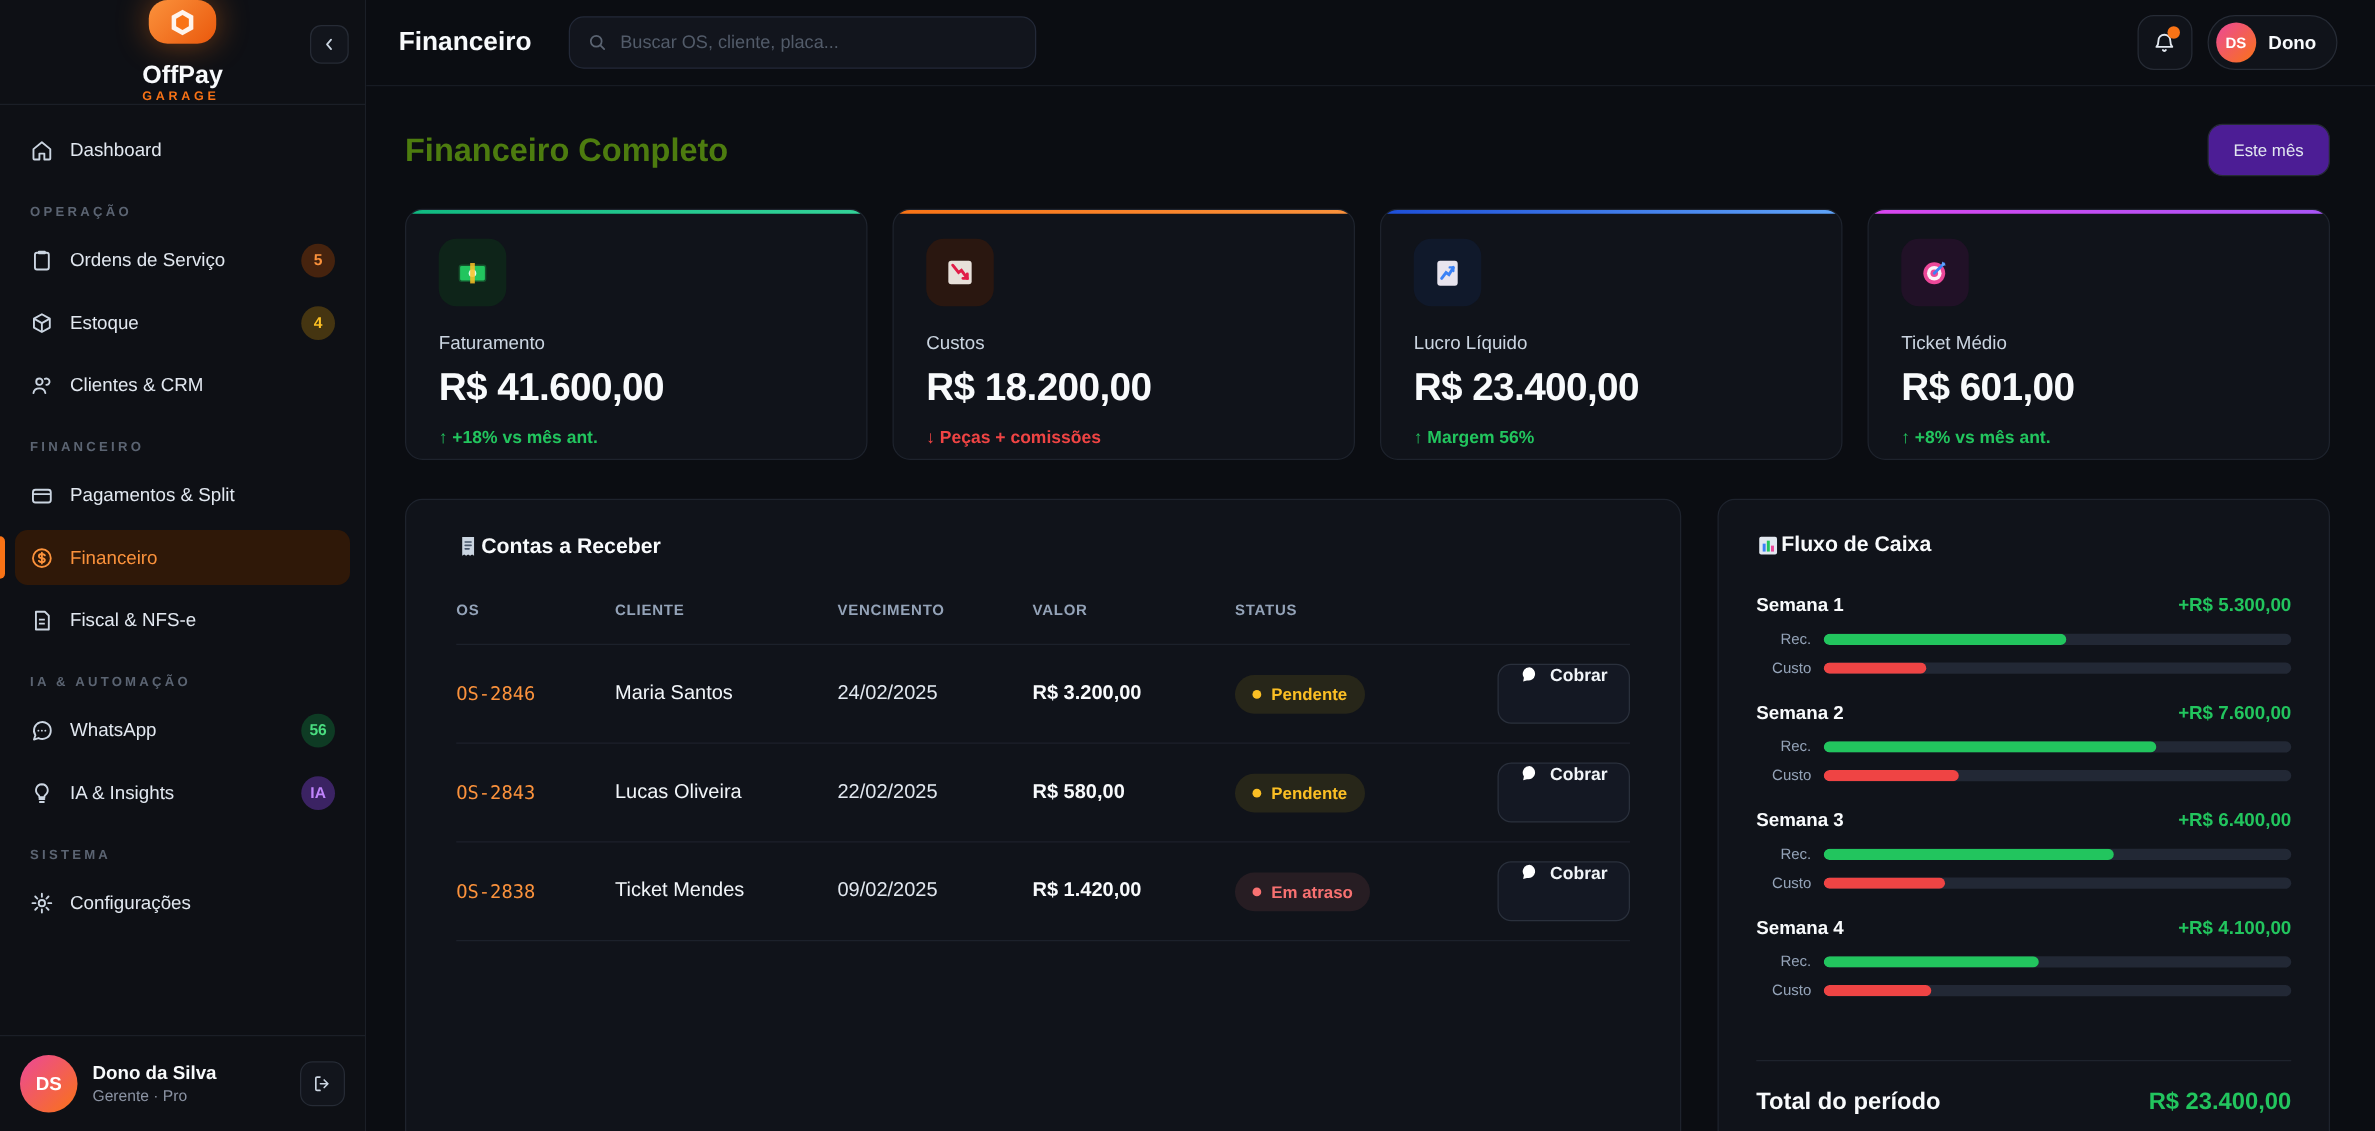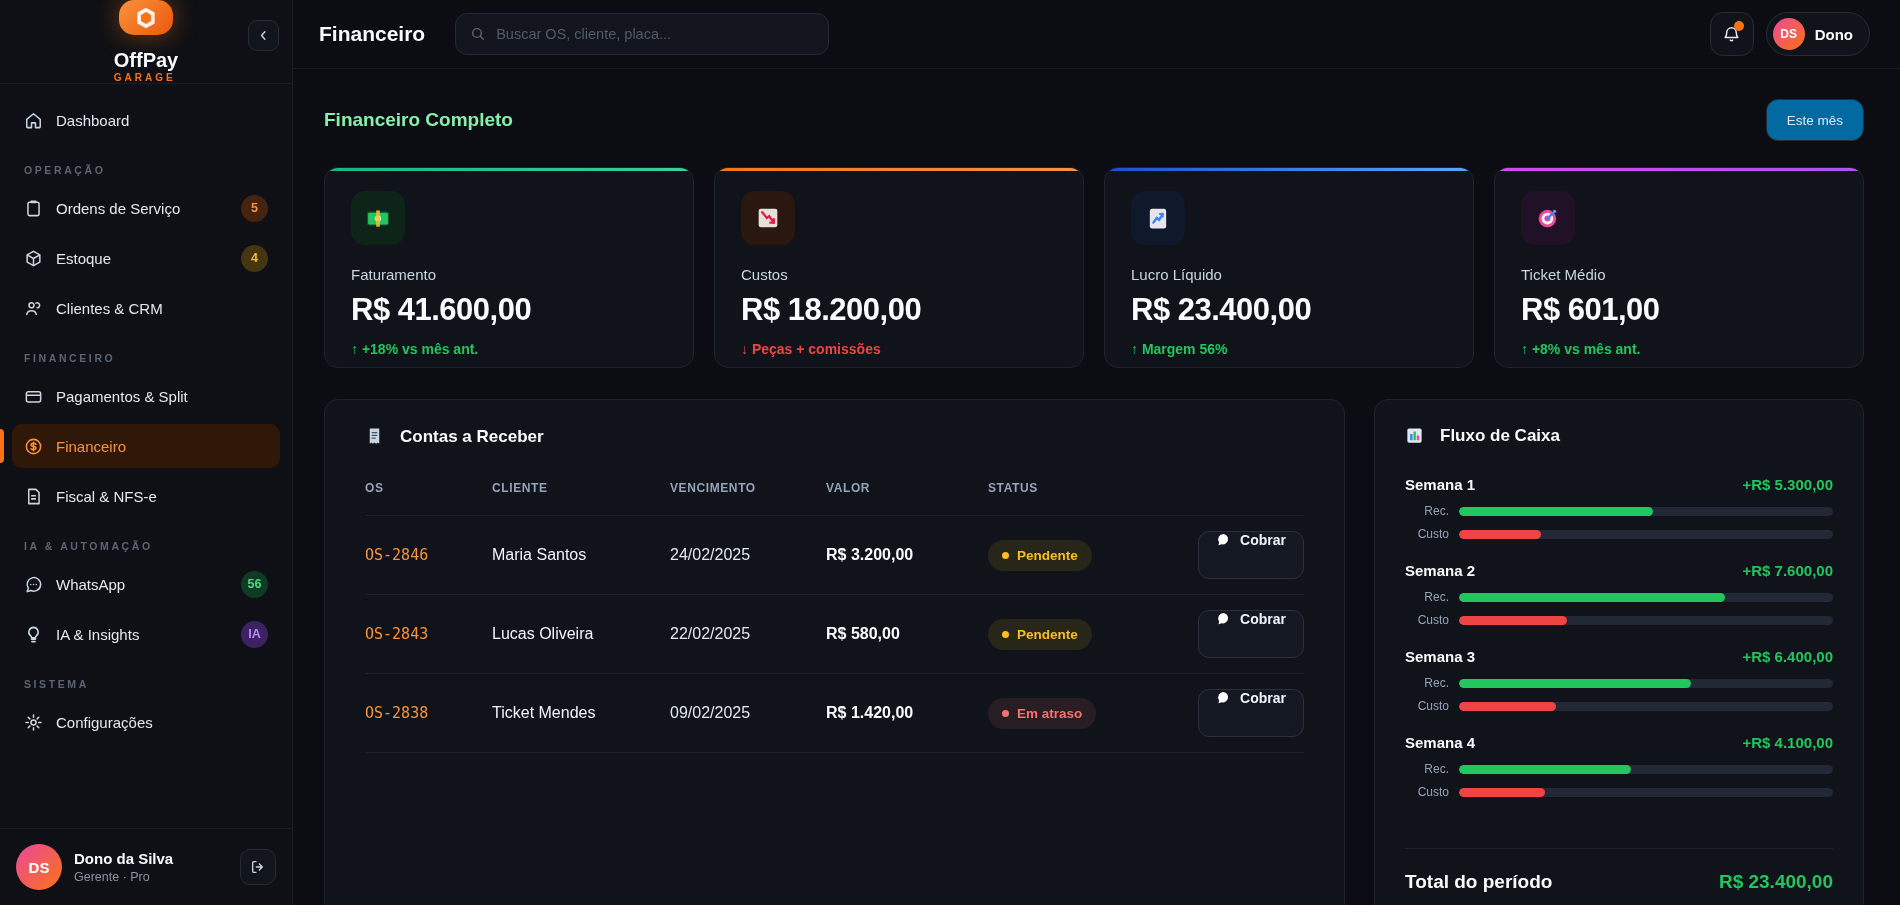--- a/index.html
+++ b/index.html
@@ -49,22 +49,22 @@
   .search-box input { flex:1; background:transparent; border:none; outline:none; color:#e2e8f0; font-size:14.5px; font-family:"Liberation Sans",sans-serif; }
   .search-box input::placeholder { color:#525b69; }
   .topbar-right { margin-left:auto; display:flex; align-items:center; gap:12px; }
   .bell-btn { width:44px; height:44px; border-radius:13px; border:1px solid #262b35; background:#10131a; color:#e2e8f0; display:flex; align-items:center; justify-content:center; position:relative; cursor:pointer; }
   .bell-dot { position:absolute; top:8px; right:9px; width:10px; height:10px; border-radius:50%; background:#f97316; }
   .user-chip { height:44px; border:1px solid #262b35; border-radius:999px; background:#10131a; display:flex; align-items:center; gap:10px; padding:0 16px 0 6px; cursor:pointer; }
   .user-chip-name { font-size:15px; font-weight:bold; color:#f8fafc; }
 
   .content { flex:1; padding:16px 36px 0 31px; overflow:hidden; }
   .page-head { display:flex; align-items:center; justify-content:space-between; margin:14px 0 26px; }
-  .page-title { font-size:19px; font-weight:bold; color:#86efac; }
-  .period-btn { height:42px; padding:0 20px; border-radius:12px; border:1px solid #262b35; background:#0369a1; color:#e2e8f0; font-size:13.5px; font-family:"Liberation Sans",sans-serif; cursor:pointer; }
+  .page-title { font-size:26px; font-weight:bold; color:#4d7c0f; }
+  .period-btn { height:42px; padding:0 20px; border-radius:12px; border:1px solid #262b35; background:#4c1d95; color:#e2e8f0; font-size:13.5px; font-family:"Liberation Sans",sans-serif; cursor:pointer; }
 
   
   .cards { display:flex; gap:20px; margin-bottom:31px; }
   .card { flex:1; height:201px; background:#10131a; border:1px solid #1e232d; border-radius:14px; padding:23px 26px; position:relative; overflow:hidden; }
   .card::before { content:""; position:absolute; top:0; left:0; right:0; height:3px; }
   .card.c1::before { background:linear-gradient(90deg,#10b981,#34d399); }
   .card.c2::before { background:linear-gradient(90deg,#f97316,#fb923c); }
   .card.c3::before { background:linear-gradient(90deg,#1d4ed8,#60a5fa); }
   .card.c4::before { background:linear-gradient(90deg,#d946ef,#a855f7); }
   .icon-tile { width:54px; height:54px; border-radius:14px; display:flex; align-items:center; justify-content:center; margin-bottom:21px; }
@@ -74,21 +74,21 @@
   .c4 .icon-tile { background:#211127; }
   .card-label { font-size:15px; color:#cbd5e1; margin-bottom:9px; }
   .card-value { font-size:31px; font-weight:bold; color:#f8fafc; letter-spacing:-.5px; margin-bottom:13px; }
   .card-delta { font-size:14px; font-weight:bold; }
   .delta-green { color:#22c55e; }
   .delta-red { color:#ef4444; }
 
   
   .panels { display:flex; gap:29px; }
   .panel { background:#10131a; border:1px solid #1e232d; border-radius:14px; height:560px; overflow:hidden; }
-  .panel-title { display:flex; align-items:flex-start; gap:16px; font-size:17px; font-weight:bold; color:#f8fafc; }
+  .panel-title { display:flex; align-items:center; gap:1px; font-size:17px; font-weight:bold; color:#f8fafc; }
 
   .receivables { width:1021px; min-width:1021px; padding:27px 40px; }
   .rv-grid { display:grid; grid-template-columns:127px 178px 156px 162px 181px 1fr; align-items:center; }
   .rv-head { margin-top:34px; padding-bottom:20px; }
   .rv-head span { font-size:12px; font-weight:bold; letter-spacing:.6px; color:#94a3b8; }
   .rv-row { border-top:1px solid #1c212b; padding:15px 0; min-height:77px; }
   .rv-row:last-of-type { border-bottom:1px solid #1c212b; }
   .os-id { font-family:"DejaVu Sans Mono", monospace; font-size:15px; color:#fb923c; }
   .rv-client { font-size:16px; color:#f1f5f9; }
   .rv-due { font-size:16px; color:#e2e8f0; }

